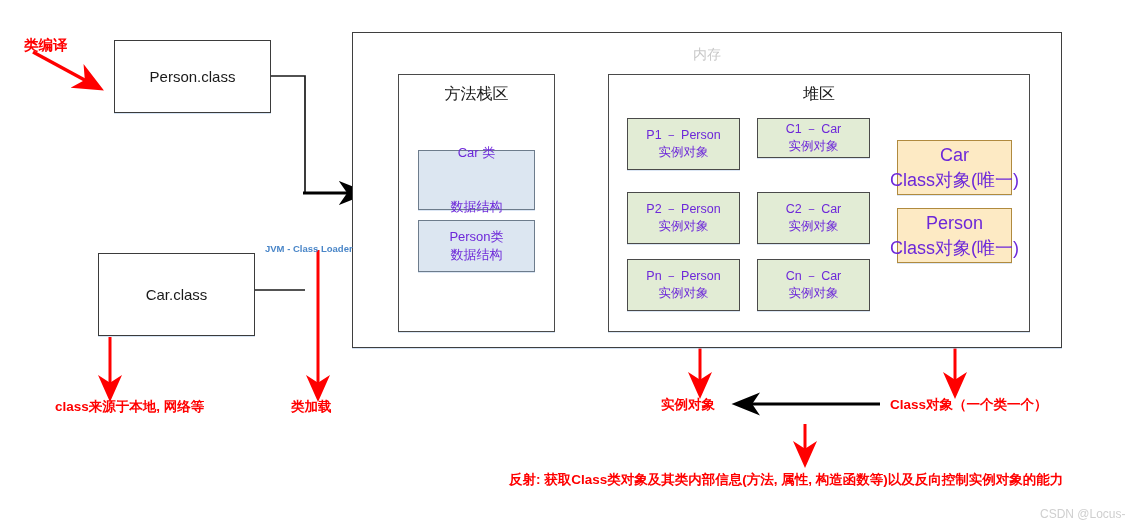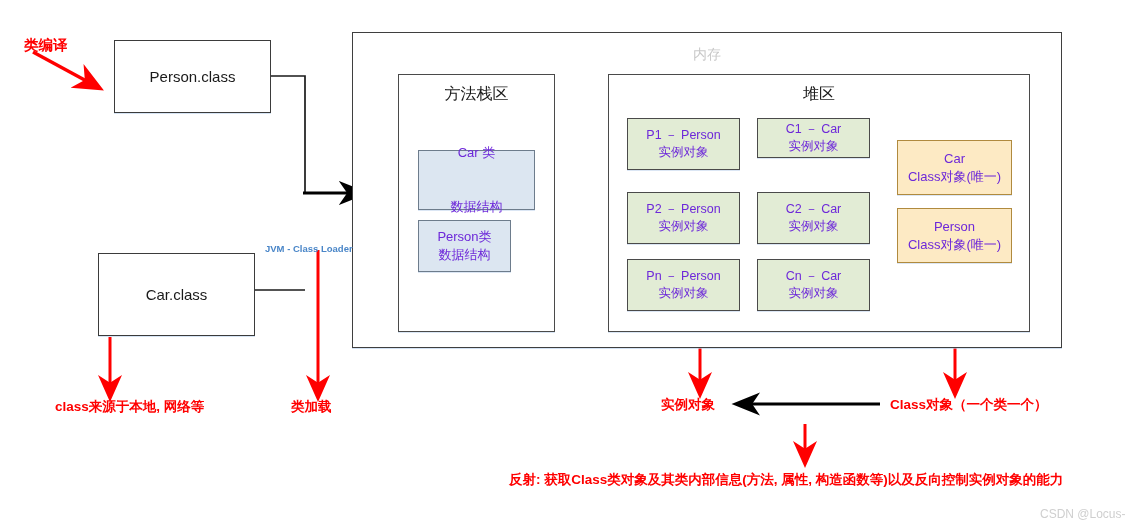--- a/index.html
+++ b/index.html
@@ -75,21 +75,21 @@
     font-size: 13px;
   }
   .cell-green {
     background: #e2ecd5;
     border: 1.4px solid #4a4a4a;
     font-size: 12.5px;
   }
   .cell-orange {
     background: #fdeac4;
     border: 1.4px solid #b08a3e;
-    font-size: 13px;
+    font-size: 18px;
   }
   .cell .l1, .cell .l2 { display: block; white-space: nowrap; }
 
   
   .red-label {
     position: absolute;
     color: #ff0000;
     font-weight: bold;
     font-size: 13.5px;
     white-space: nowrap;
@@ -184,21 +184,21 @@
 
   <div class="abs regionbox" style="left:398px; top:74px; width:157px; height:258px;">
     <div class="region-title" style="top:9px;">方法栈区</div>
   </div>
 
   <div class="abs cell cell-blue" style="left:418px; top:150px; width:117px; height:60px;gap:36px;">
     <span class="l1">Car 类</span>
     <span class="l2">数据结构</span>
   </div>
 
-  <div class="abs cell cell-blue" style="left:418px; top:220px; width:93px; height:52px;">
+  <div class="abs cell cell-blue" style="left:418px; top:220px; width:117px; height:52px;">
     <span class="l1">Person类</span>
     <span class="l2">数据结构</span>
   </div>
 
   <div class="abs regionbox" style="left:608px; top:74px; width:422px; height:258px;">
     <div class="region-title" style="top:9px;">堆区</div>
   </div>
 
   <div class="abs cell cell-green" style="left:627px; top:118px; width:113px; height:52px;">
     <span class="l1">P1 － Person</span>

